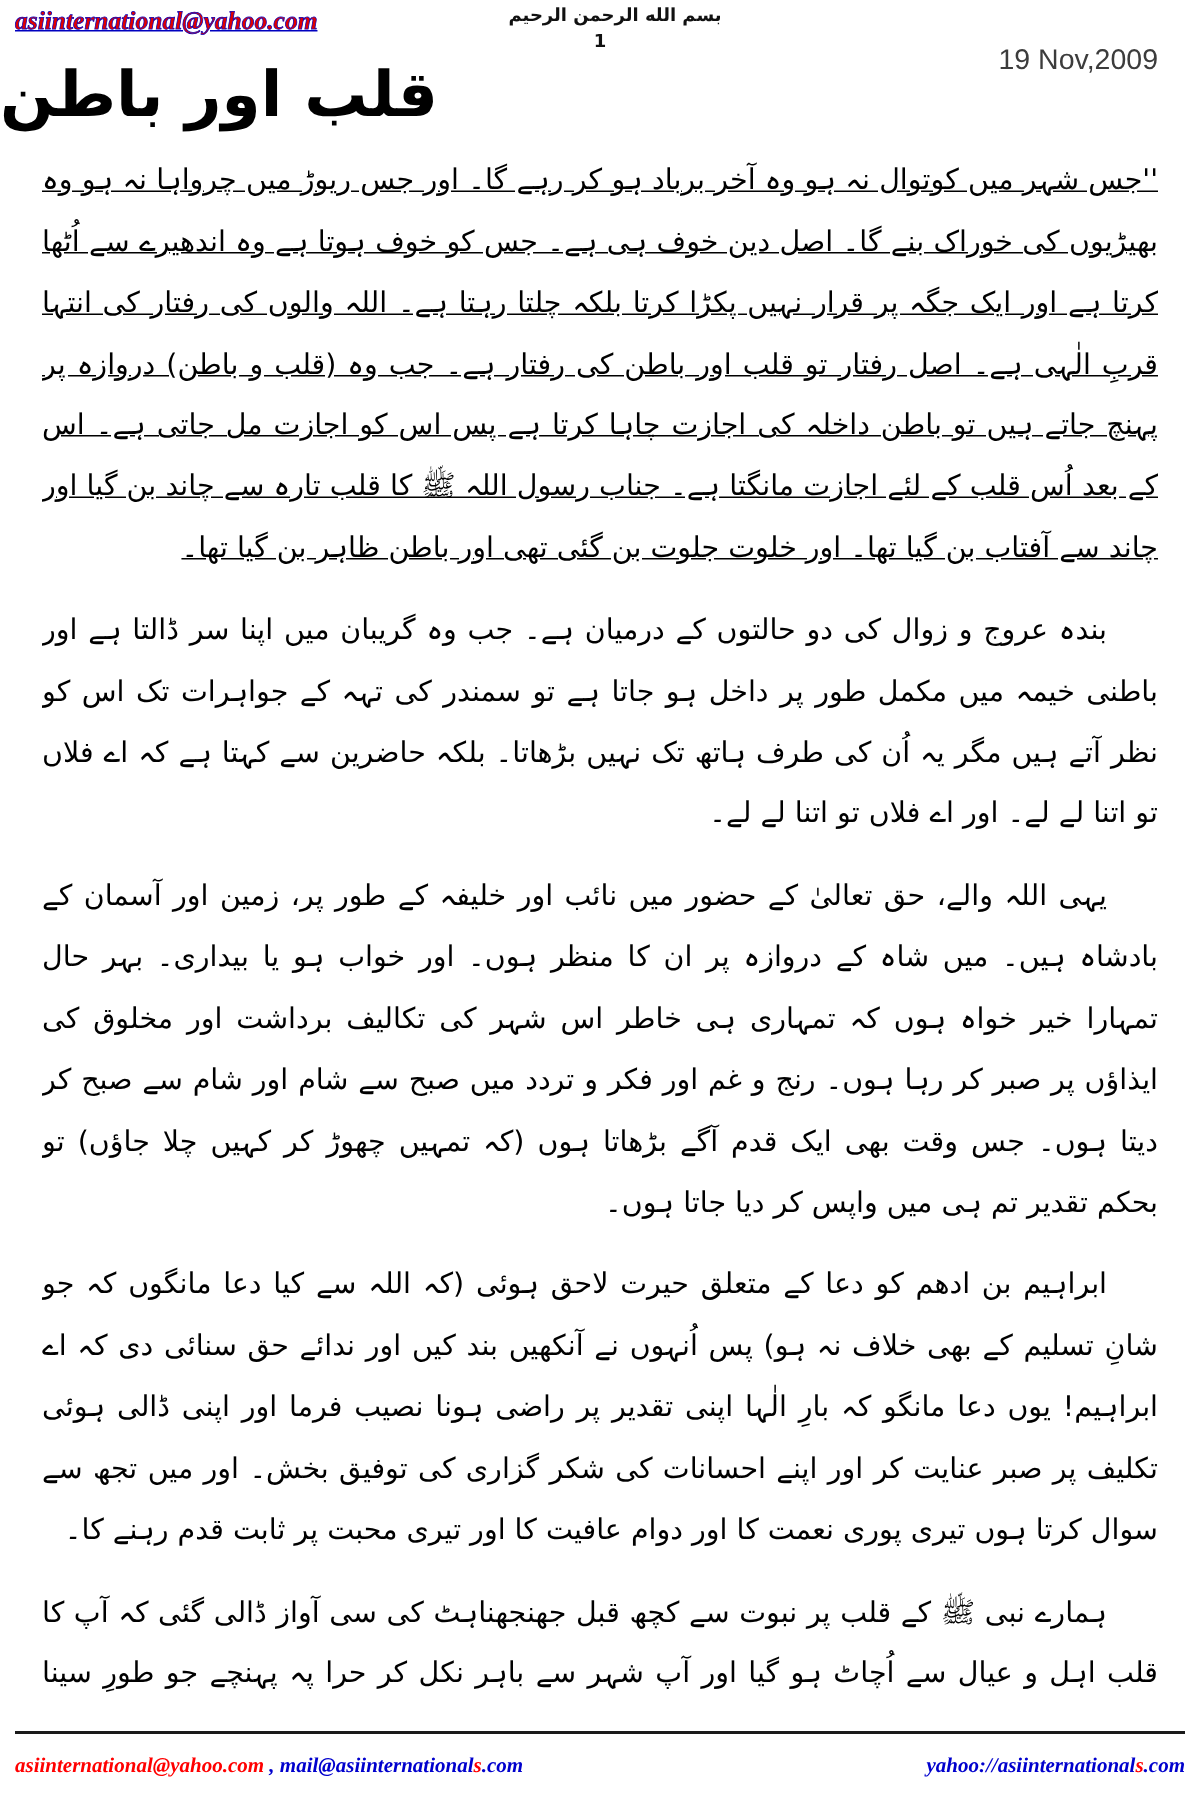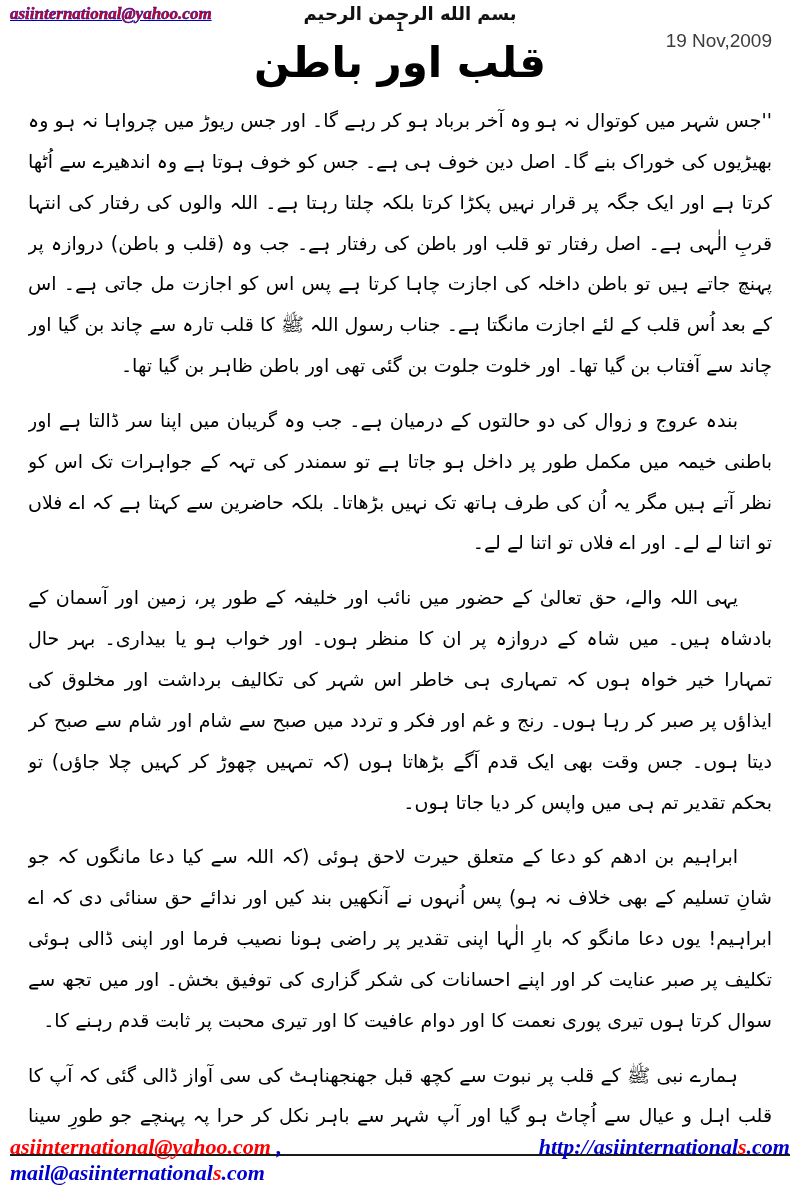--- a/index.html
+++ b/index.html
@@ -18,67 +18,67 @@
     position:absolute;top:4px;left:10px;
     font-family:"Liberation Serif","DejaVu Serif",serif;
     font-style:italic;font-weight:bold;font-size:17px;
     color:#e00000;
     -webkit-text-stroke:0.5px #0000c0;
     text-decoration:underline;
     text-decoration-color:#0000c0;
   }
   .bismillah{
     position:absolute;top:3px;left:0;right:0;
-    text-align:center;font-size:18px;font-weight:bold;
+    text-align:center;font-size:12px;font-weight:bold;
     direction:rtl;color:#111;padding-left:20px;
   }
   .page-num{
     position:absolute;top:20px;left:0;right:0;
     text-align:center;font-size:12px;font-weight:bold;color:#111;
   }
   .hdr-date{
     position:absolute;top:30px;right:28px;
     font-size:19px;color:#3c3c3c;
     font-family:"Liberation Sans","DejaVu Sans",sans-serif;
   }
   .doc-title{
     position:absolute;top:38px;left:0;right:0;
-    text-align:center;
+    text-align:left;
     direction:rtl;
     font-size:42px;font-weight:bold;
     font-family:"DejaVu Sans",sans-serif;
     color:#000;
   }
 
   
   .body-text{
     position:absolute;top:100px;left:28px;right:28px;bottom:70px;
     direction:rtl;
     text-align:justify;
     font-size:19px;
     line-height:2.15;
     color:#000;
     overflow:hidden;
   }
   .body-text p{
     margin:0 0 14px 0;
     text-indent:34px;
   }
-  .body-text p.first{text-indent:0;}
+  .body-text p.first{text-indent:0;text-decoration:underline;}
 
   
   .footer-rule{
     position:absolute;left:10px;right:10px;bottom:44px;
     border-top:2px solid #1a1a1a;
   }
   .footer{
     position:absolute;left:10px;right:10px;bottom:14px;
     display:flex;justify-content:space-between;align-items:baseline;
     font-family:"Liberation Serif","DejaVu Serif",serif;
-    font-style:italic;font-weight:bold;font-size:22px;
+    font-style:italic;font-weight:bold;font-size:14px;
   }
   .red{color:#ff0000;}
   .blue{color:#0000cd;}
 </style>
 </head>
 <body>
 
 <div class="page">
 
   <div class="hdr-email">asiinternational@yahoo.com</div>
@@ -95,17 +95,17 @@
     <p>ہمارے نبی ﷺ کے قلب پر نبوت سے کچھ قبل جھنجھناہٹ کی سی آواز ڈالی گئی کہ آپ کا قلب اہل و عیال سے اُچاٹ ہو گیا اور آپ شہر سے باہر نکل کر حرا پہ پہنچے جو طورِ سینا (جہاں اللہ نے موسیٰ علیہ السلام کے لئے تجلی فرمائی تھی) کا ایک ٹکڑا ہے۔ وحی کی بادِ نسیم چلی۔ وہاں ایک غار تھا جس میں ایک عابد رہا کرتا تھا۔ جس کو ابو کبشہ کہا کرتے تھے۔ آپ اس کی جگہ تشریف لائے اور اپنے ربّ کی عبادت میں مشغول ہو گئے۔ آپ اسی حالت میں تھے کہ سچے خواب آنا شروع ہو گئے۔ دفعتاً آواز آئی 'اے محمدؐ، اے محمدؐ' آپ ﷺ آواز سے ڈر کر بھاگے۔ اپنے گھر پہنچے اور فرمایا کہ مجھے کمبل اوڑھاؤ، مجھے چادر میں چھپاؤ، کہ مجھے آواز سنائی دیتی ہے (اور پکارنے والا نظر نہیں آتا)۔ کہا گیا 'اے محمدؐ ﷺ اس کا انتظام کمبل اوڑھنے اور چادر لپیٹنے سے نہیں ہو سکتا اور اللہ اپنے کام پر غالب ہے (کہ جو کرنا چاہتا ہے وہ رک نہیں سکتا)۔</p>
 
   </div>
 
   <div class="footer-rule"></div>
   <div class="footer">
     <div>
       <span class="red">asiinternational@yahoo.com</span><span class="blue"> , </span><span class="blue"><span>mail@asiinternational</span><span class="red">s</span><span>.com</span></span>
     </div>
     <div>
-      <span class="blue">http://asiinternational</span><span class="red">s</span><span class="blue">.com</span>
+      <span class="blue">yahoo://asiinternational</span><span class="red">s</span><span class="blue">.com</span>
     </div>
   </div>
 
 </div>
 
 </body></html>

